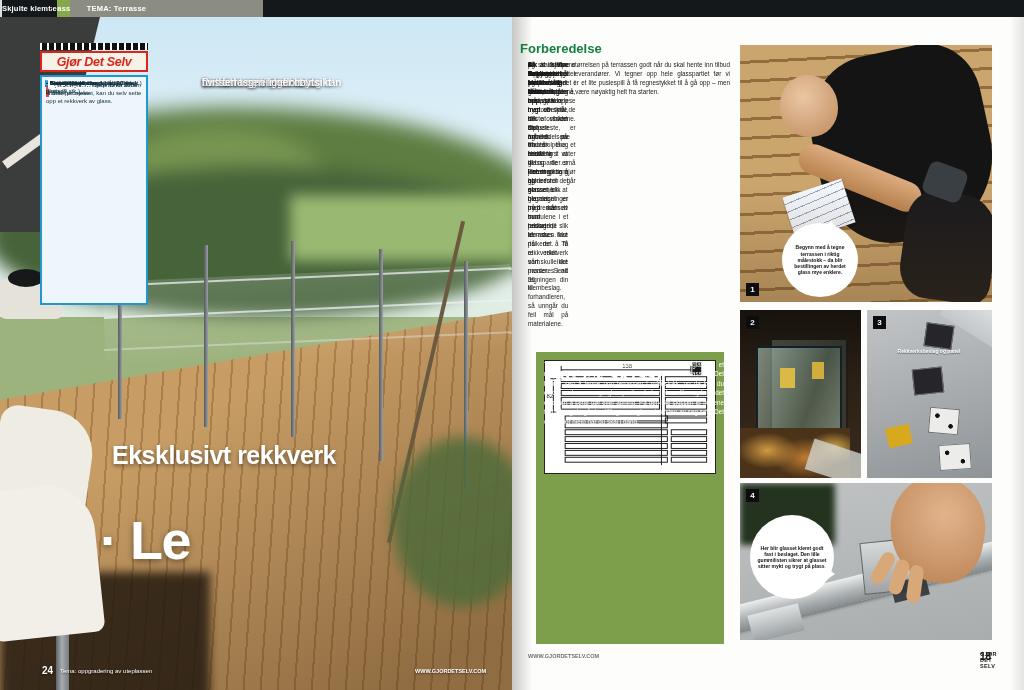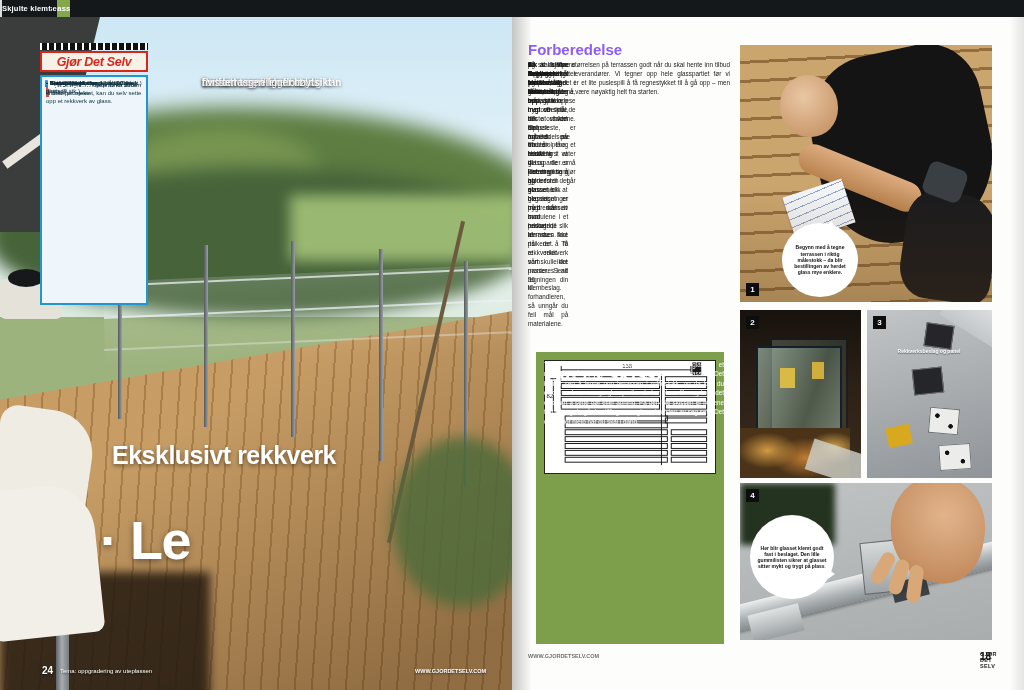--- a/index.html
+++ b/index.html
@@ -82,21 +82,21 @@
       text-shadow:0 2px 6px rgba(0,0,0,.45);line-height:1;}
   .bl-1{top:455px;margin-top:41px;} .bl-2{top:521px;} .bl-3{top:587px;}
   .lfooter-page{left:42px;top:648px;color:#fff;font-size:10px;font-weight:bold;text-shadow:0 1px 2px rgba(0,0,0,.6);}
   .lfooter-theme{left:60px;top:651px;color:#fff;font-size:6px;text-shadow:0 1px 2px rgba(0,0,0,.6);}
   .lfooter-site{left:415px;top:651px;color:#fff;font-size:5.5px;font-weight:bold;text-shadow:0 1px 2px rgba(0,0,0,.6);}
 
   
   .rpage{left:512px;top:17px;width:512px;height:673px;background:#fdfdfc;overflow:hidden;}
   .gutter{left:0;top:0;width:20px;height:673px;background:linear-gradient(90deg,rgba(0,0,0,.22),rgba(0,0,0,0));}
   .redge{right:0;top:0;width:14px;height:673px;background:linear-gradient(270deg,#e4e4e2,rgba(0,0,0,0));}
-  .r-heading{left:16px;top:24px;font-size:15px;font-weight:bold;color:#8b5cf6;}
+  .r-heading{left:8px;top:24px;font-size:13px;font-weight:bold;color:#15803d;}
   .textcol{left:16px;top:44px;width:202px;height:288px;overflow:hidden;}
   .textcol p{position:static;margin:0 0 5px 0;font-size:6.3px;line-height:1.42;color:#1a1a1a;text-align:justify;}
   .textcol b{margin-right:3px;}
 
   .greenbox{left:24px;top:335px;width:188px;height:292px;background:#7d9f4b;padding:8px;overflow:hidden;}
   .greenbox *{position:static;}
   .sketch-panel{display:block;width:172px;height:114px;background:#fff;border:1px solid #20261a;}
   .skisse-title{display:block;margin:9px 0 12px 2px;font-family:"DejaVu Serif",serif;font-style:italic;
       font-weight:bold;color:#fff;font-size:13px;letter-spacing:.3px;}
   .skisse-text{display:block;color:#fff;font-size:6.3px;line-height:1.5;text-align:justify;}
@@ -183,20 +183,21 @@
   .rf-page{color:#111;font-size:10px;font-weight:bold;}
 
   svg text{font-family:"Liberation Sans",sans-serif;}
 </style>
 </head>
 <body>
 
 <div id="stage">
 
   <div class="topbar" style="position:absolute;">
+    <div class="tab tab-gray">TEMA: Terrasse</div>
     <div class="tab tab-dark">Kjøpeterrasse</div>
     <div class="tab tab-dark">Tresorter</div>
     <div class="tab tab-green">Rekkverk av glass</div>
     <div class="tab tab-dark">Trebeskyttelse</div>
     <div class="tab tab-dark">Trefliser</div>
     <div class="tab tab-dark">Skjulte klemt</div>
   </div>
 
   <div class="lpage">
     <div class="sky"></div>

